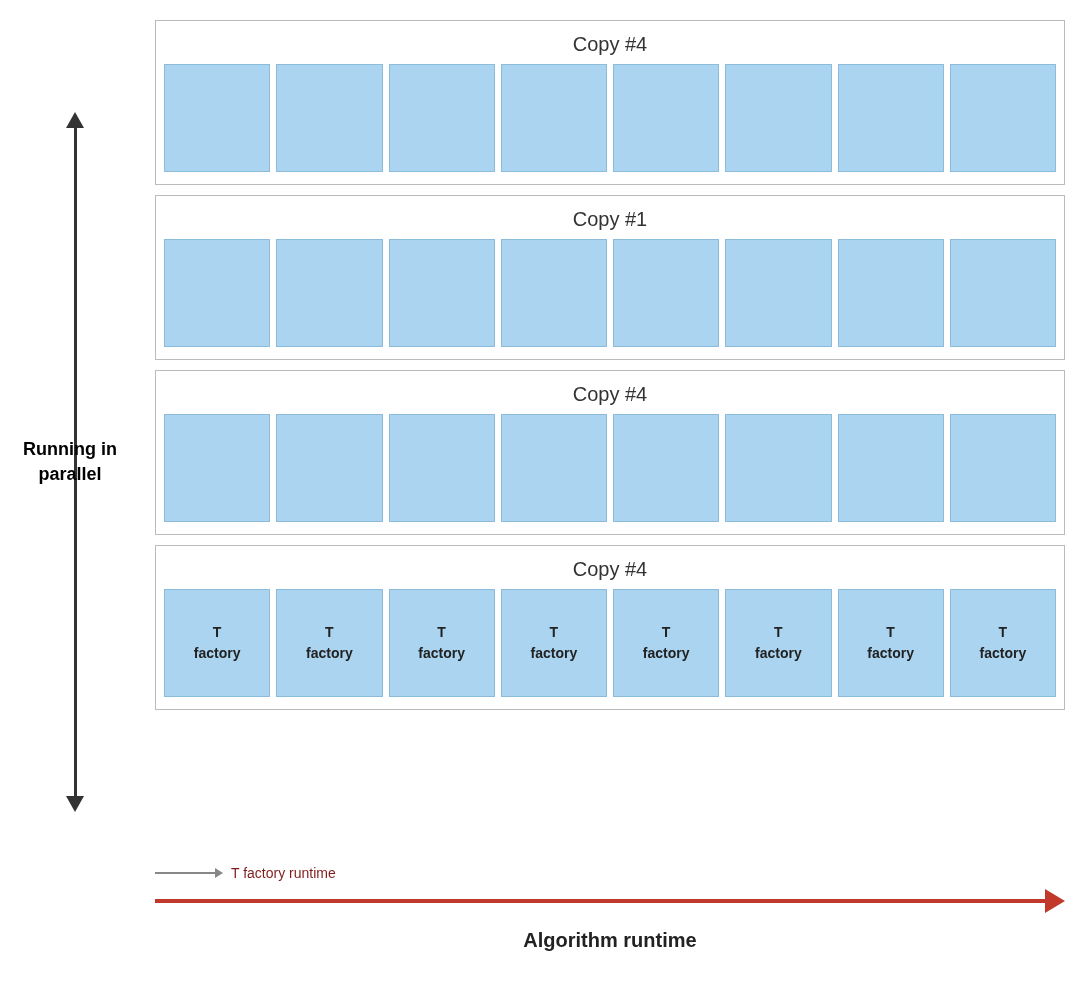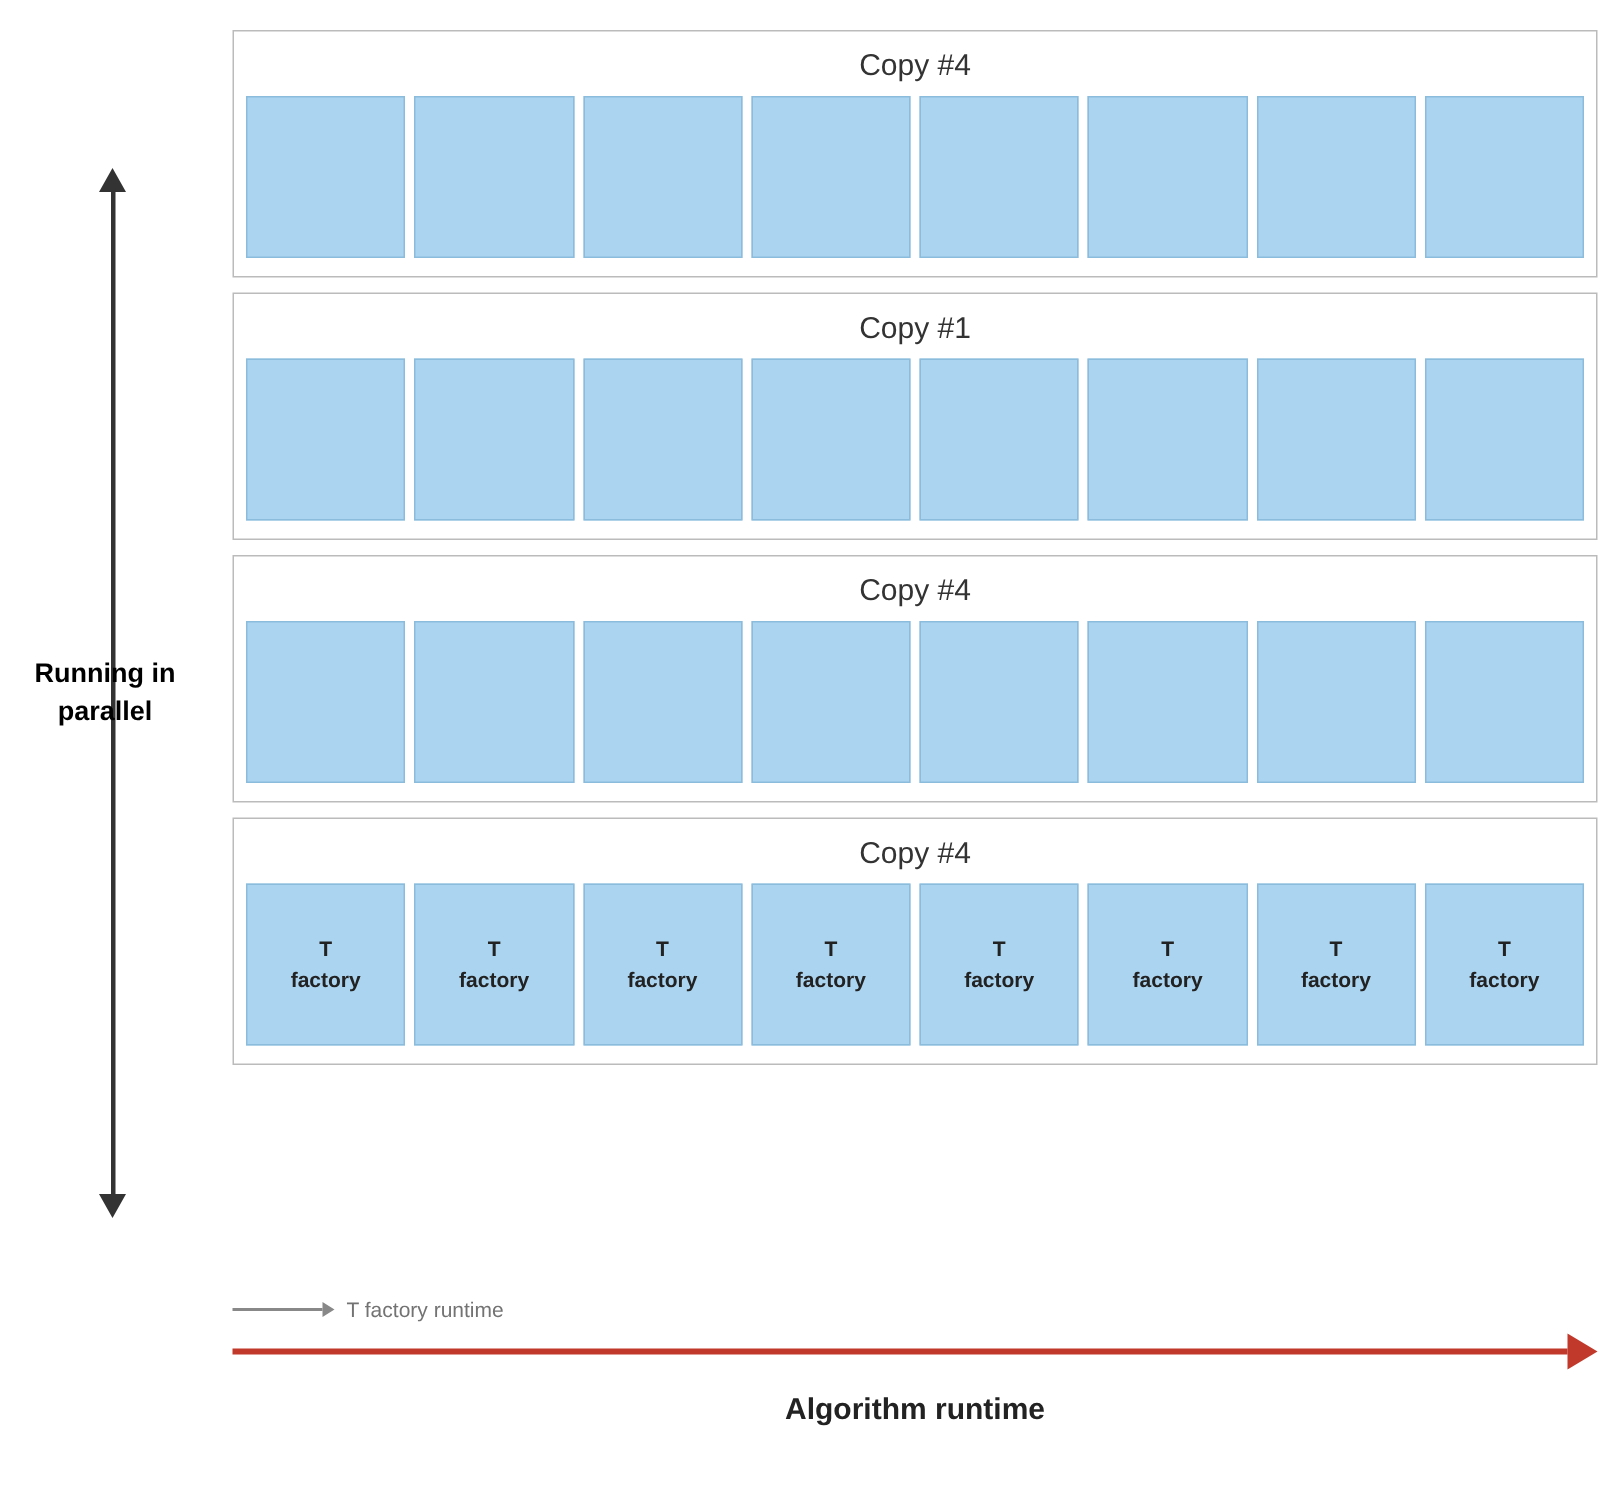--- a/index.html
+++ b/index.html
@@ -141,21 +141,21 @@
       left: 155px;
       top: 855px;
       width: 910px;
     }
 
     .runtime-small {
       display: flex;
       align-items: center;
       gap: 8px;
       margin-bottom: 6px;
-      color: #737373;
+      color: #7f1d1d;
       font-size: 14px;
     }
 
     .small-arrow {
       display: flex;
       align-items: center;
     }
 
     .small-arrow-line {
       width: 60px;

